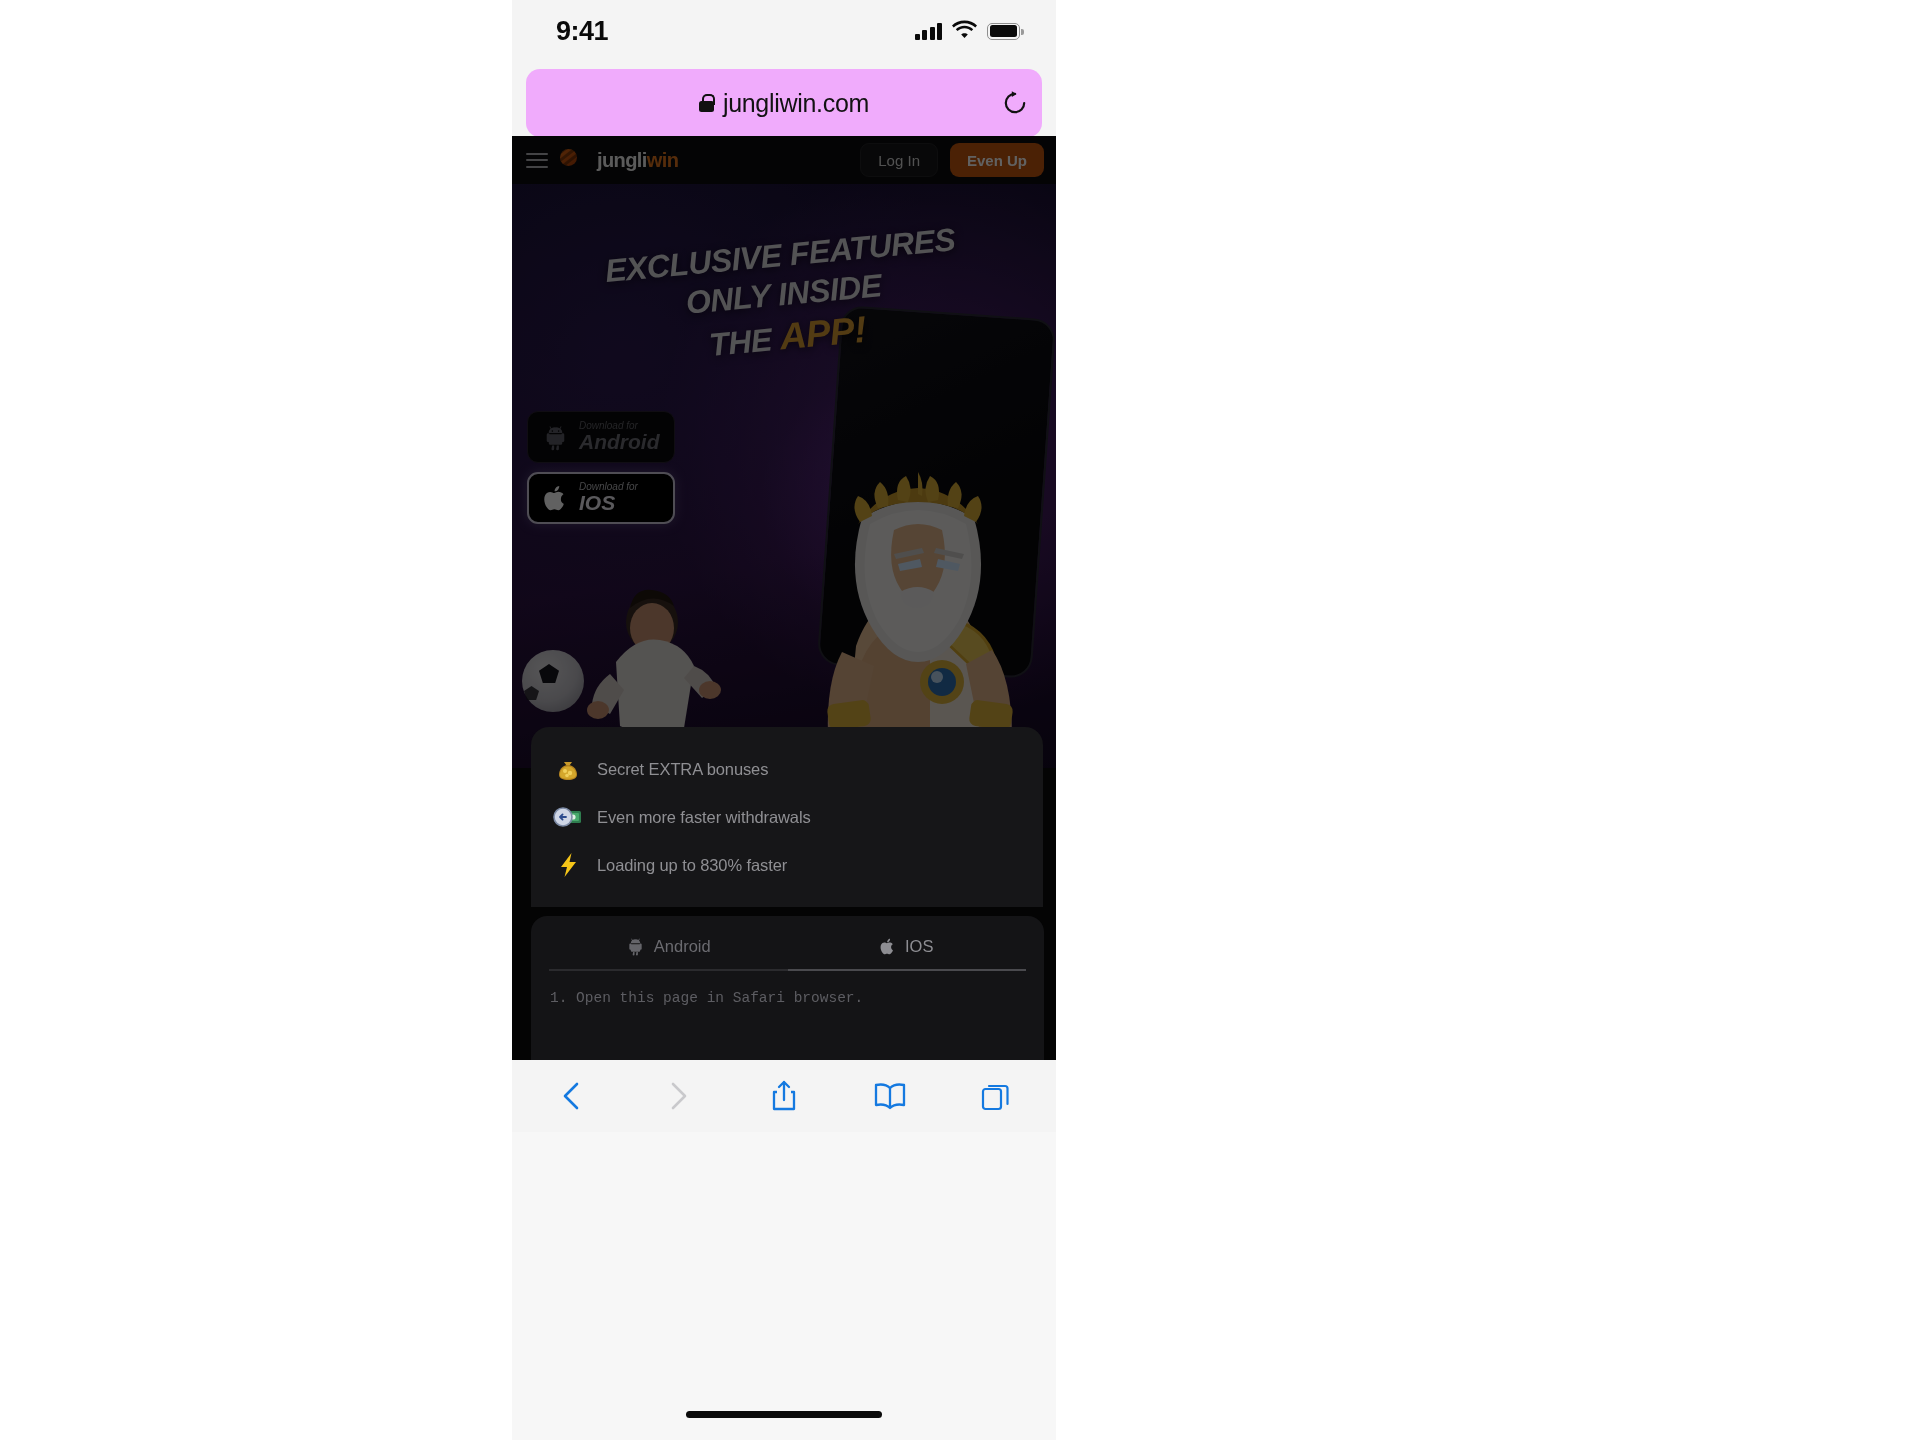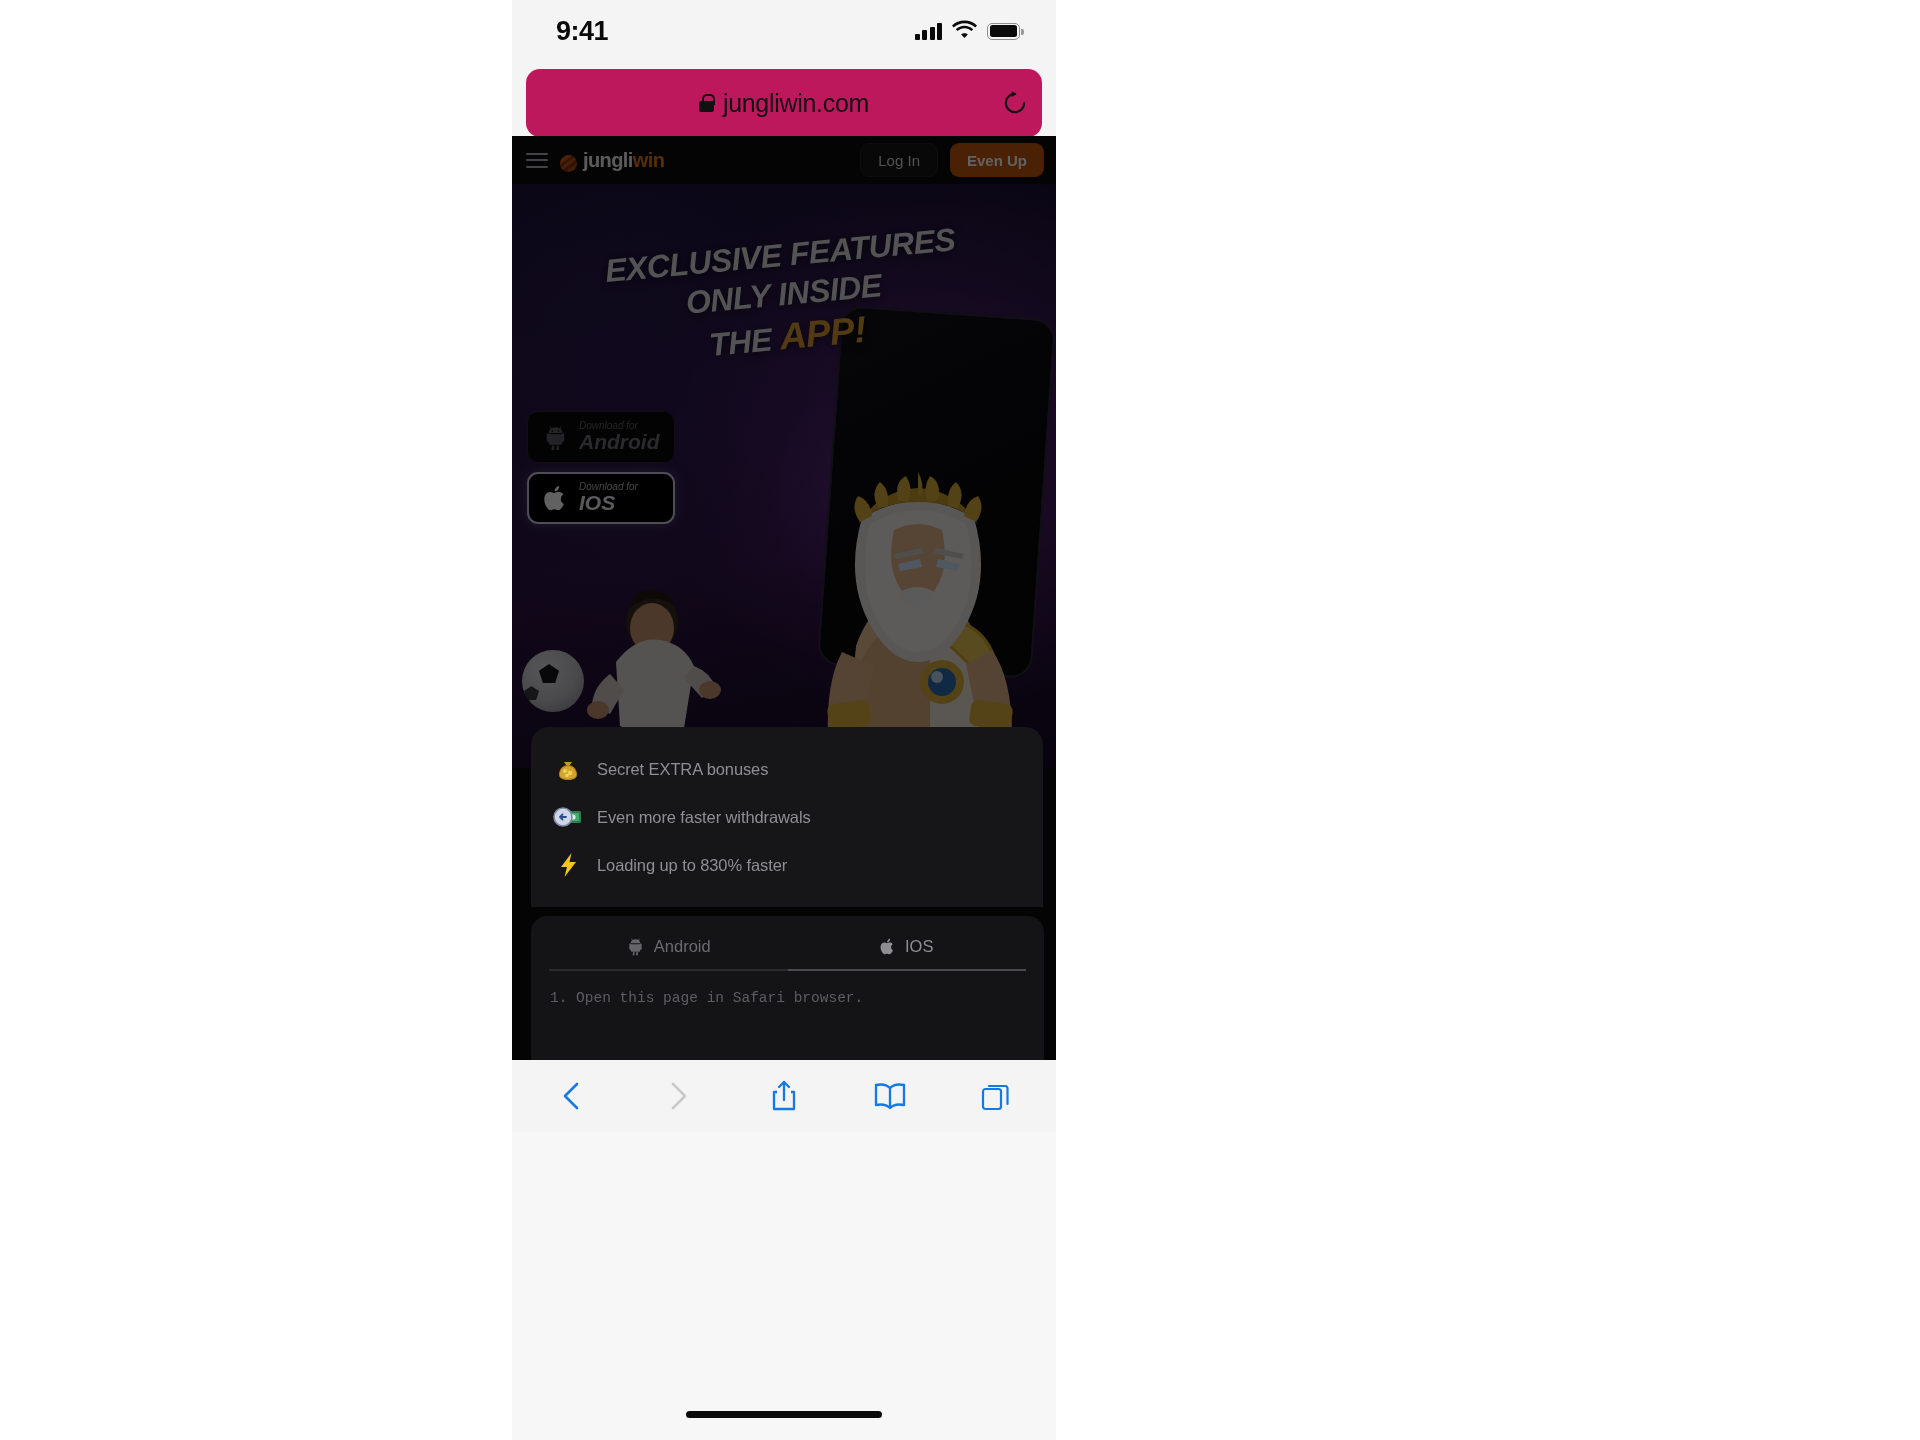--- a/index.html
+++ b/index.html
@@ -60,21 +60,21 @@
   
   .urlbar-wrap {
     position: absolute; left: 0; top: 62px;
     width: 544px; height: 74px;
     background: #f4f4f4;
     display: flex; align-items: center;
     padding: 0 14px;
   }
   .urlbar {
     flex: 1; height: 68px;
-    background: #be185d; border-radius: 14px;
+    background: #f0abfc; border-radius: 14px;
     display: flex; align-items: center; justify-content: center;
     position: relative;
     margin-top: 8px;
   }
   .url-lock { width: 15px; height: 18px; position: relative; margin-right: 9px; }
   .url-lock::before {
     content: ""; position: absolute; left: 3.2px; top: 0;
     width: 8.5px; height: 9px;
     border: 2.4px solid #111; border-bottom: none;
     border-radius: 5px 5px 0 0;
@@ -108,21 +108,21 @@
 
   
   .site-header {
     position: relative; z-index: 5;
     height: 48px; background: #0d0d0f;
     display: flex; align-items: center;
     padding: 0 12px 0 14px; gap: 12px;
   }
   .burger { width: 22px; display: flex; flex-direction: column; gap: 4.5px; }
   .burger i { display: block; height: 2px; background: #b4b4b8; border-radius: 2px; }
-  .brand { display: flex; align-items: flex-end; gap: 6px; }
+  .brand { display: flex; align-items: flex-start; gap: 20px; }
   .brand-mark {
     width: 17px; height: 17px; border-radius: 50%;
     background: linear-gradient(135deg,#e06a15,#a83c06);
     position: relative; overflow: hidden;
   }
   .brand-mark::after {
     content:""; position:absolute; left:-3px; top:3px;
     width: 24px; height: 3px; background: rgba(0,0,0,.35);
     transform: rotate(-38deg);
     box-shadow: 0 6px 0 rgba(0,0,0,.35), 0 -6px 0 rgba(0,0,0,.35);

